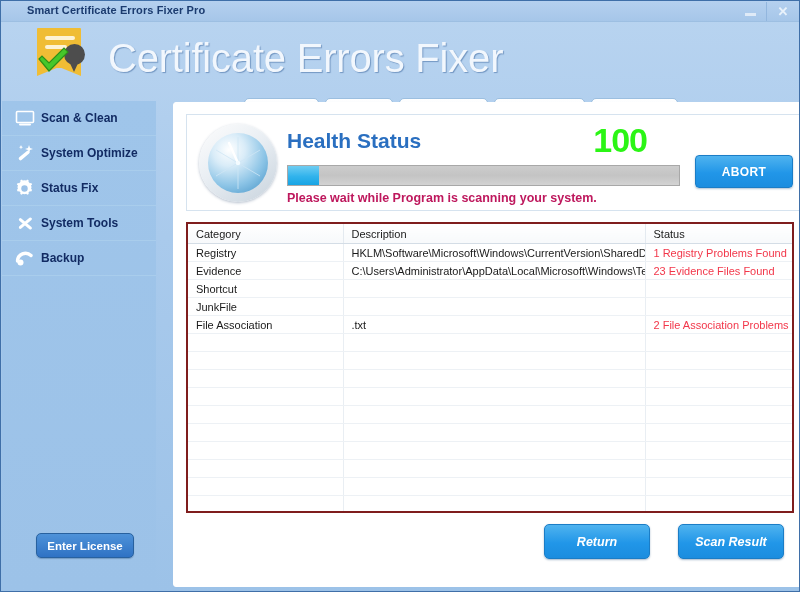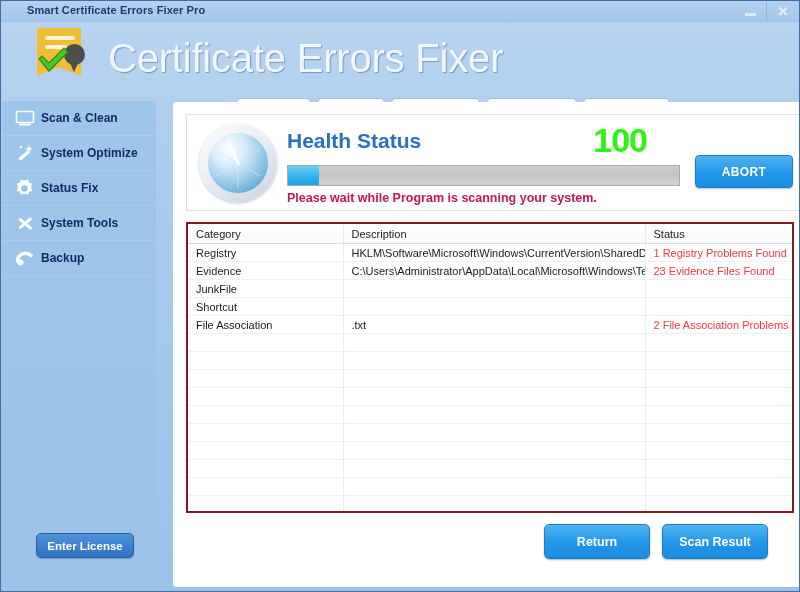--- a/index.html
+++ b/index.html
@@ -67,21 +67,21 @@
   }
   .win-btn.close {
     border-left: 1px solid #92b6de;
     font-size: 13px;
   }
 
   
   .header {
     position: absolute;
     left: 1px; top: 21px;
-    width: 678px; height: 79px;
+    width: 678px; height: 79px; padding-left: 8px;
   }
   .logo {
     position: absolute;
     left: 29px; top: -6px;
     width: 62px; height: 62px;
   }
   .logo .cert-paper {
     position: absolute;
     left: 6px; top: 12px;
     width: 44px; height: 40px;
@@ -348,21 +348,22 @@
   td.status-cell { color: #f2374a; }
   .col-cat { width: 155px; }
   .col-desc { width: 302px; }
   .col-status { width: auto; }
 
   
   .bottom-btns {
     position: absolute;
     left: 370px; top: 421px;
     display: flex;
-    gap: 12px;
+    gap: 28px;
+    font-style: italic;
   }
   .big-btn {
     width: 106px; height: 35px;
     border-radius: 5px;
     background: linear-gradient(180deg, #4fb3ef 0%, #2196e8 55%, #1b8ddf 100%);
     border: 1px solid #1b7dc6;
     box-sizing: border-box;
     display: flex;
     align-items: center;
     justify-content: center;
@@ -566,30 +567,30 @@
               <td>Registry</td>
               <td>HKLM\Software\Microsoft\Windows\CurrentVersion\SharedDlls\ File...</td>
               <td class="status-cell">1 Registry Problems Found</td>
             </tr>
             <tr>
               <td>Evidence</td>
               <td>C:\Users\Administrator\AppData\Local\Microsoft\Windows\Tempor...</td>
               <td class="status-cell">23 Evidence Files Found</td>
             </tr>
             <tr>
+              <td>Shortcut</td>
+              <td></td>
+              <td class="status-cell"></td>
+            </tr>
+            <tr>
               <td>JunkFile</td>
               <td></td>
               <td class="status-cell"></td>
             </tr>
             <tr>
-              <td>Shortcut</td>
-              <td></td>
-              <td class="status-cell"></td>
-            </tr>
-            <tr>
               <td>File Association</td>
               <td>.txt</td>
               <td class="status-cell">2 File Association Problems Found</td>
             </tr>
             <tr>
               <td>&nbsp;</td>
               <td>&nbsp;</td>
               <td>&nbsp;</td>
             </tr>
             <tr>

